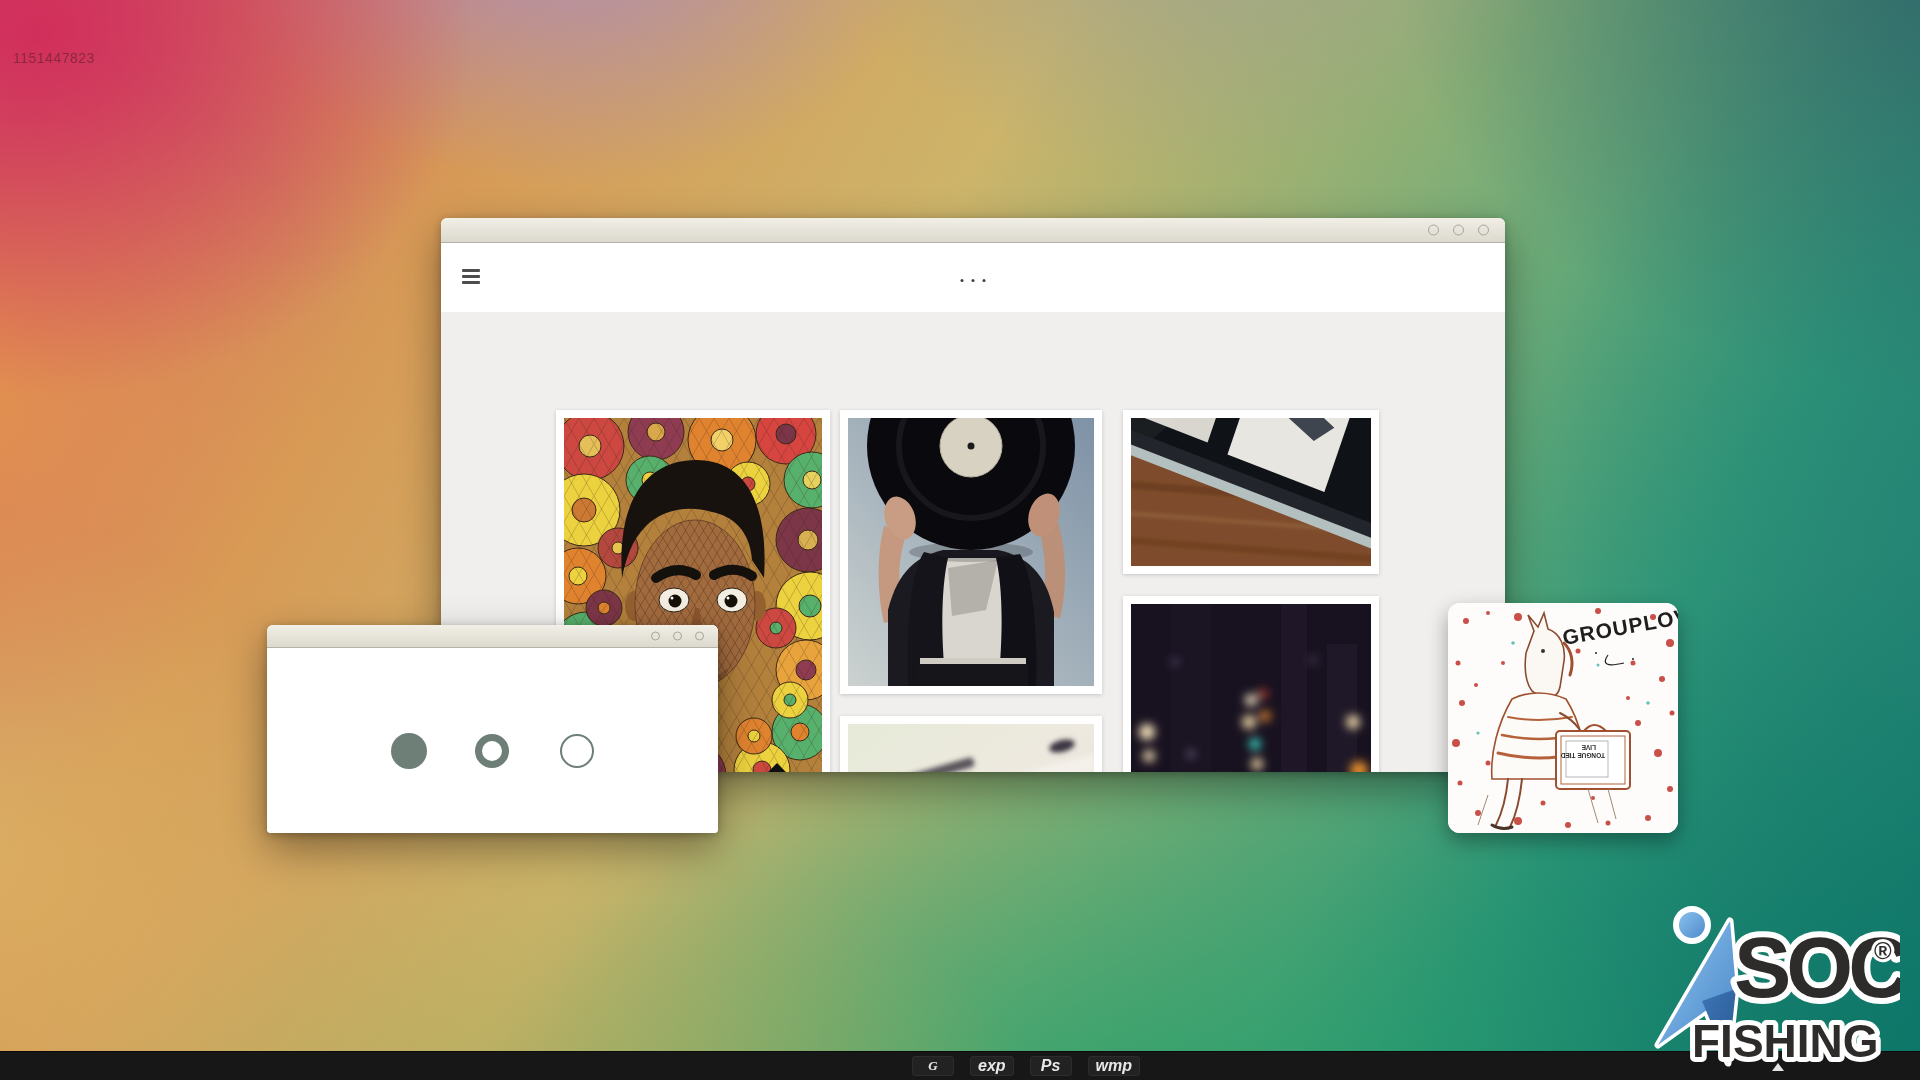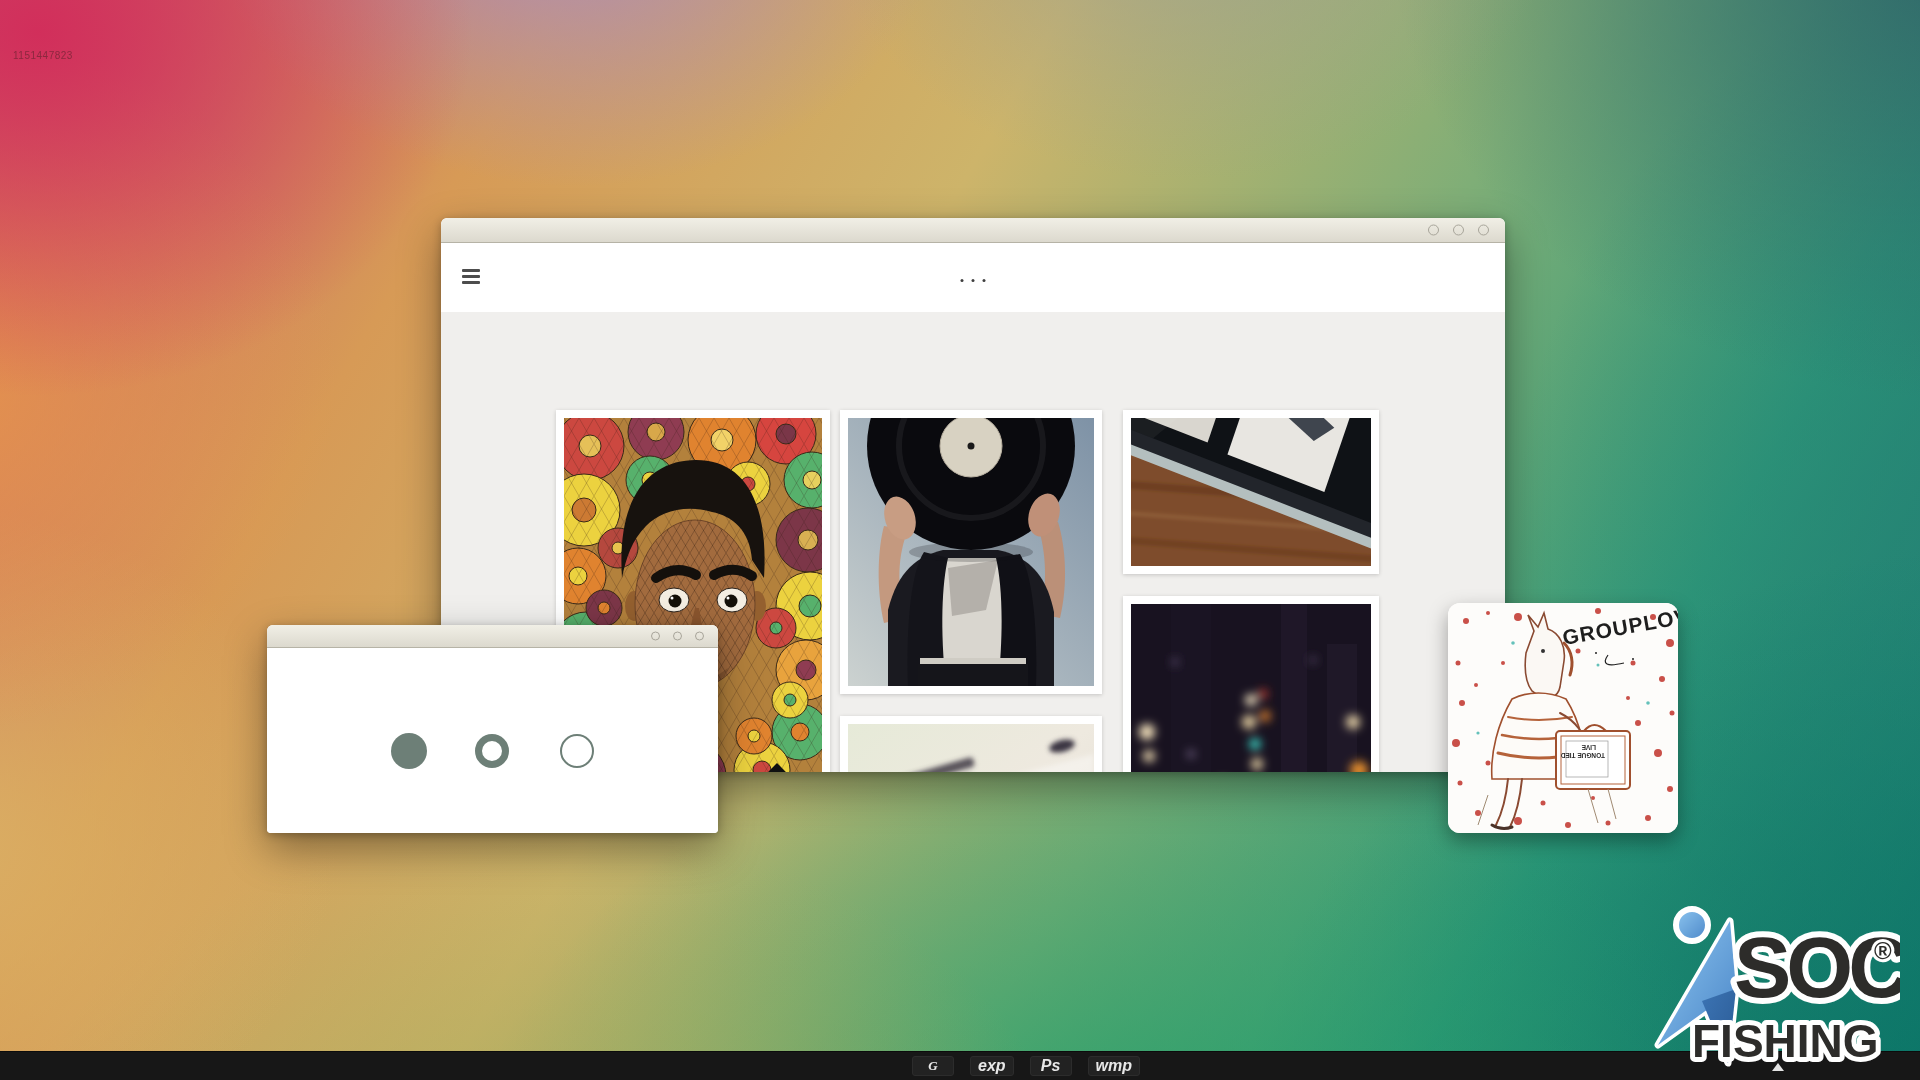--- a/index.html
+++ b/index.html
@@ -11,21 +11,21 @@
       radial-gradient(620px 480px at 62% -10%, rgba(150,160,150,.8), rgba(150,160,150,0) 60%),
       radial-gradient(900px 700px at 103% -5%, rgba(47,99,105,.95), rgba(47,99,105,0) 65%),
       radial-gradient(700px 560px at -6% 35%, rgba(233,155,72,.95), rgba(233,155,72,0) 65%),
       radial-gradient(640px 520px at -4% 78%, rgba(219,179,100,.95), rgba(219,179,100,0) 65%),
       radial-gradient(900px 640px at 28% 112%, rgba(170,170,90,.8), rgba(170,170,90,0) 60%),
       radial-gradient(1000px 760px at 58% 112%, rgba(40,160,105,.95), rgba(40,160,105,0) 65%),
       radial-gradient(1200px 900px at 108% 108%, rgba(10,118,104,.98), rgba(10,118,104,0) 70%),
       radial-gradient(800px 900px at 106% 50%, rgba(38,130,118,.9), rgba(38,130,118,0) 65%),
       linear-gradient(120deg,#c8556e 0%,#d79a56 22%,#cdb46a 42%,#7fae77 62%,#2f9a78 80%,#137668 100%);
   }
-  .wallpaper-id{position:absolute;left:13px;top:50px;font-size:10px;letter-spacing:.5px;color:rgba(110,35,50,.7);}
+  .wallpaper-id{position:absolute;left:13px;top:50px;font-size:14px;letter-spacing:.5px;color:rgba(110,35,50,.7);}
   
   .window{position:absolute;border-radius:6px 6px 4px 4px;box-shadow:0 16px 42px rgba(0,0,0,.38),0 2px 8px rgba(0,0,0,.25);background:#fff;}
   .titlebar{position:absolute;left:0;right:0;top:0;background:linear-gradient(#f1efe6,#dcd9ce);border-bottom:1px solid #b6b3a6;border-radius:6px 6px 0 0;}
   .tb-controls{position:absolute;top:50%;transform:translateY(-50%);display:flex;}
   .tb-circle{border-radius:50%;border:1.5px solid #a8a59a;background:transparent;box-sizing:border-box;}
   #main-window{left:441px;top:218px;width:1064px;height:554px;overflow:hidden;z-index:10;}
   #main-window .titlebar{height:24px;}
   #main-window .tb-controls{right:16px;gap:14px;}
   #main-window .tb-circle{width:11px;height:11px;}
   .app-header{position:absolute;left:0;right:0;top:25px;height:69px;background:#fff;border-bottom:1px solid #e5e4e0;}

